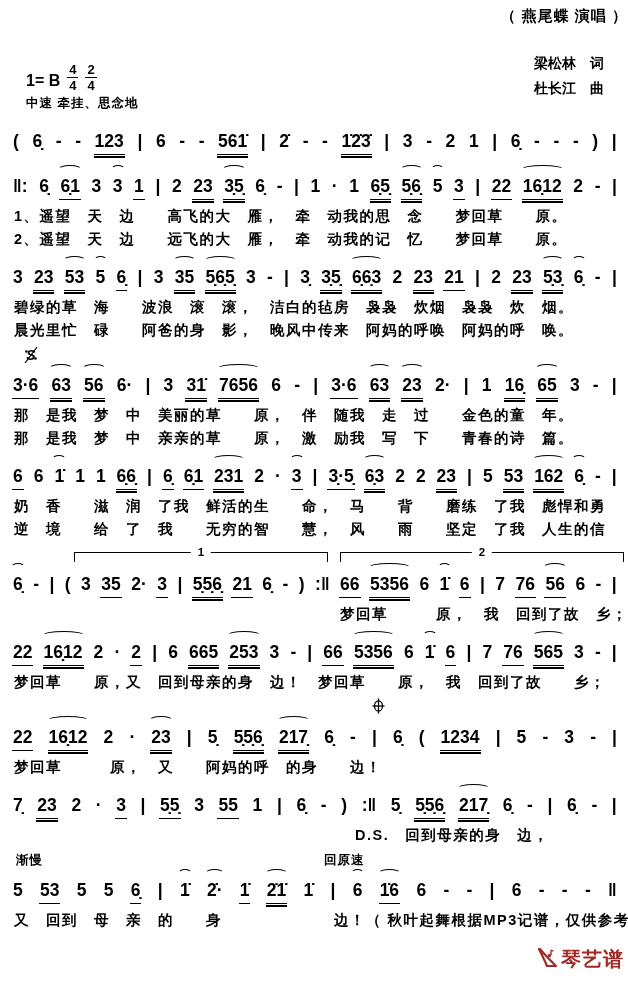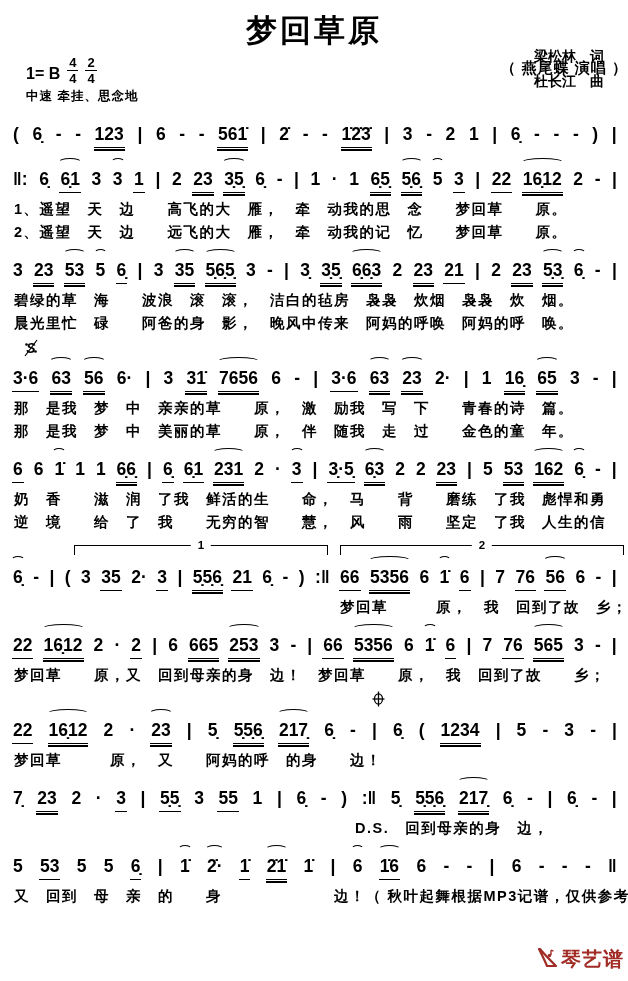--- a/index.html
+++ b/index.html
@@ -45,21 +45,20 @@
   .mark-ico { position:absolute; top:0; }
   .endb .mark-ico { left:-6px; top:-13px; }
   
   .logo { position:absolute; right:4px; bottom:8px; display:flex; align-items:center; gap:3px; font-weight:bold; font-size:20px; letter-spacing:1px; cursor:pointer; }
 </style>
 </head>
 <body>
 
 <div class="page">
   <div class="hdr">
-    <div class="title">梦回草原</div>
     <div class="subtitle">（ 燕尾蝶 演唱 ）</div>
     <div class="credits">
       <div>梁松林　词</div>
       <div>杜长江　曲</div>
     </div>
     <div class="keyrow">
       <span>1= B</span><span class="frac"><span class="num">4</span><span class="den">4</span></span><span class="frac"><span class="num">2</span><span class="den">4</span></span>
     </div>
     <div class="tempo">中速 牵挂、思念地</div>
   </div>
@@ -185,22 +184,22 @@
           <span class="tk u1 u2 slur">23</span>
           <span class="tk">2·</span>
           <span class="tk sym">|</span>
           <span class="tk">1</span>
           <span class="tk u1 u2">16̣</span>
           <span class="tk u1 u2 slur">65</span>
           <span class="tk">3</span>
           <span class="tk">-</span>
           <span class="tk sym">|</span>
         </div>
+        <div class="lyr">那　是我　梦　中　美丽的草　　原，　伴　随我　走　过　　金色的童　年。</div>
         <div class="lyr">那　是我　梦　中　亲亲的草　　原，　激　励我　写　下　　青春的诗　篇。</div>
-        <div class="lyr">那　是我　梦　中　美丽的草　　原，　伴　随我　走　过　　金色的童　年。</div>
       </div>
       <div class="sysline">
         <div class="notes">
           <span class="tk u1">6</span>
           <span class="tk">6</span>
           <span class="tk slur">1̇</span>
           <span class="tk">1</span>
           <span class="tk">1</span>
           <span class="tk u1 u2">6̣6̣</span>
           <span class="tk sym">|</span>
@@ -352,20 +351,24 @@
           <span class="tk">6̣</span>
           <span class="tk">-</span>
           <span class="tk sym">|</span>
           <span class="tk">6̣</span>
           <span class="tk">-</span>
           <span class="tk sym">|</span>
         </div>
         <div class="lyr" style="padding-left: 345px;">D.S.　回到母亲的身　边，</div>
       </div>
       <div class="sysline">
+        <div class="marks">
+          <span class="mark-text" style="left: 6px;">渐慢</span>
+          <span class="mark-text" style="left: 314px;">回原速</span>
+        </div>
         <div class="notes">
           <span class="tk">5</span>
           <span class="tk u1">53</span>
           <span class="tk">5</span>
           <span class="tk">5</span>
           <span class="tk u1">6̣</span>
           <span class="tk sym">|</span>
           <span class="tk slur">1̇</span>
           <span class="tk slur">2̇·</span>
           <span class="tk u1">1̇</span>

